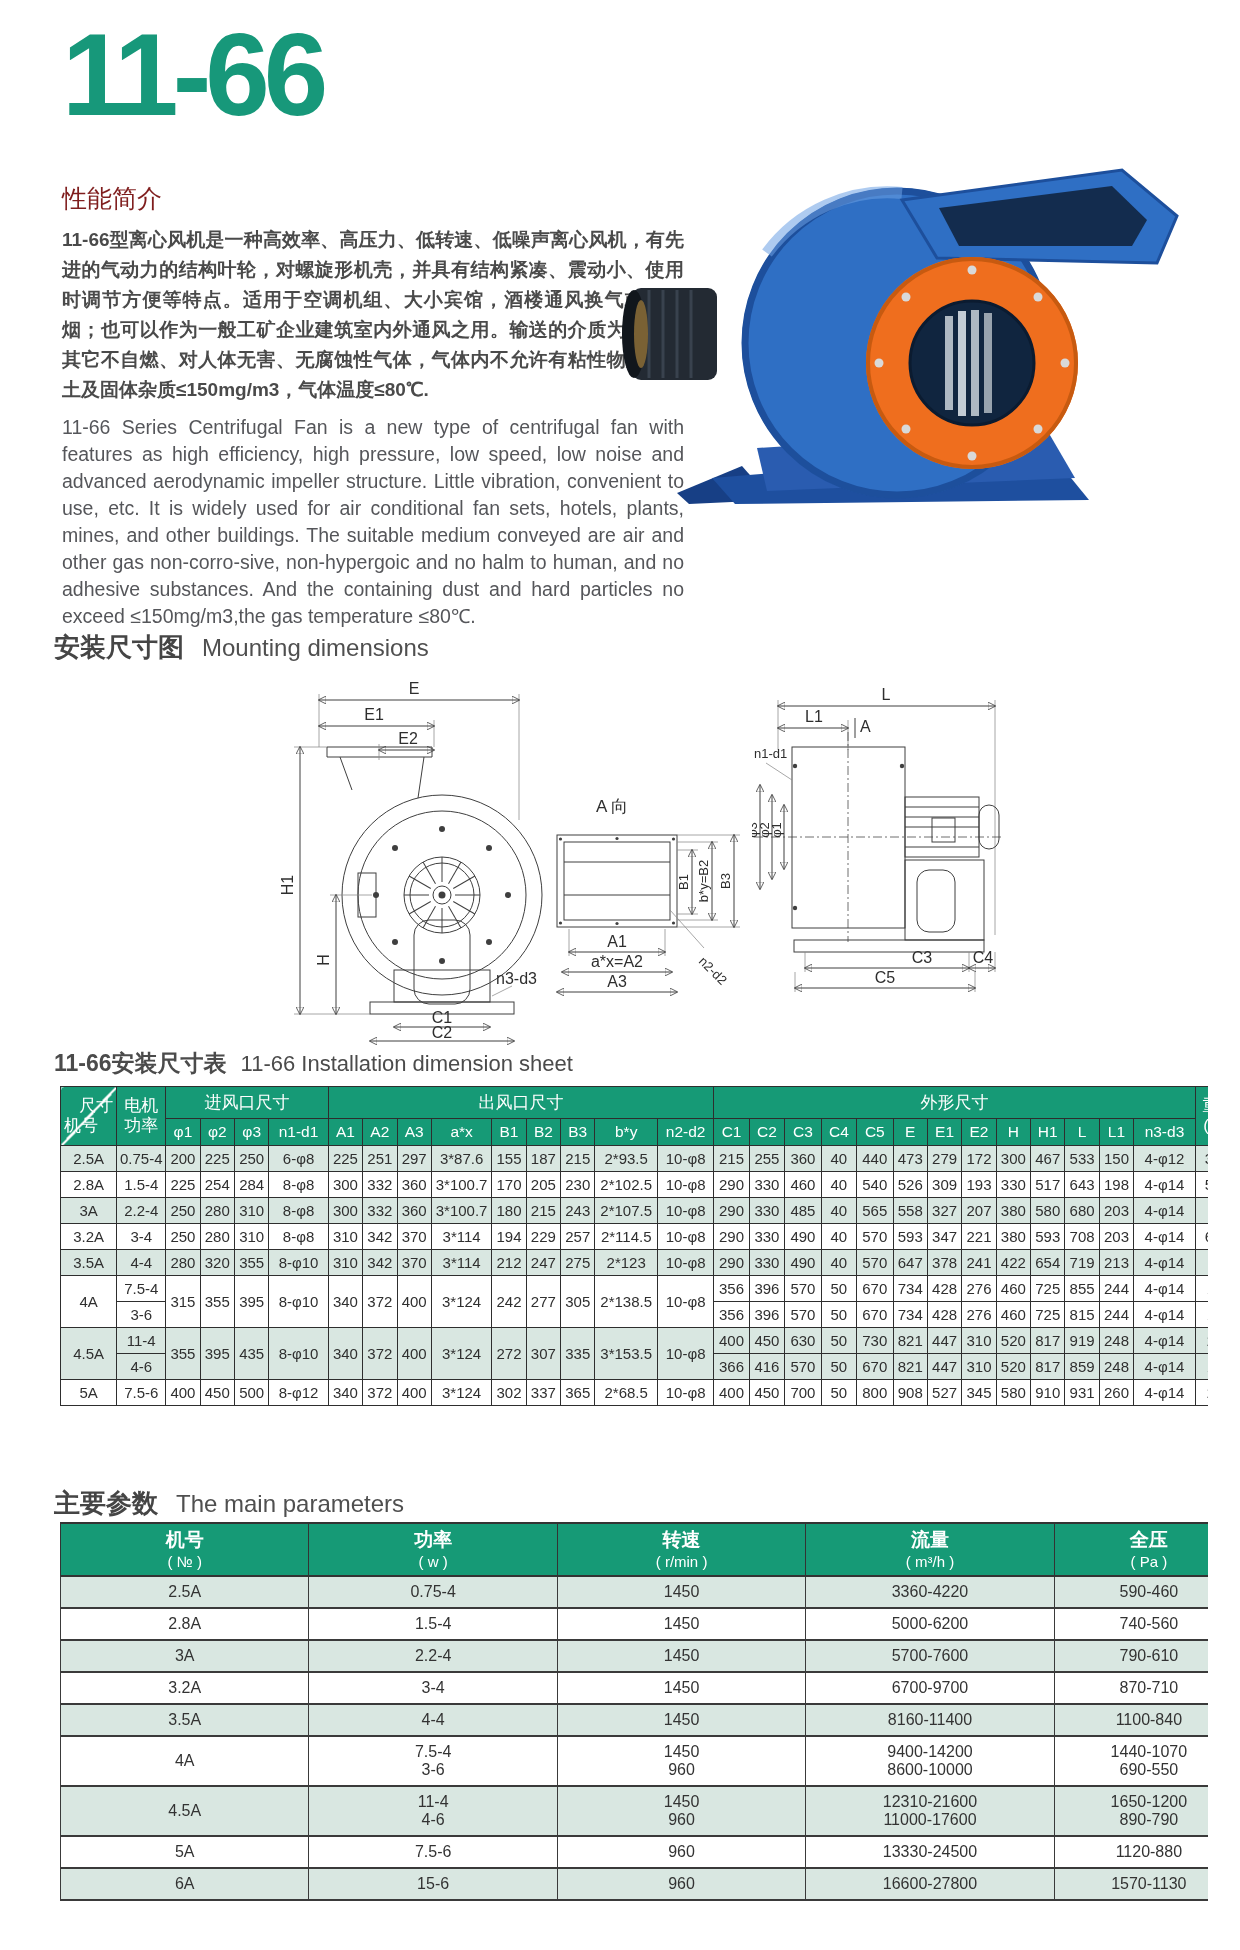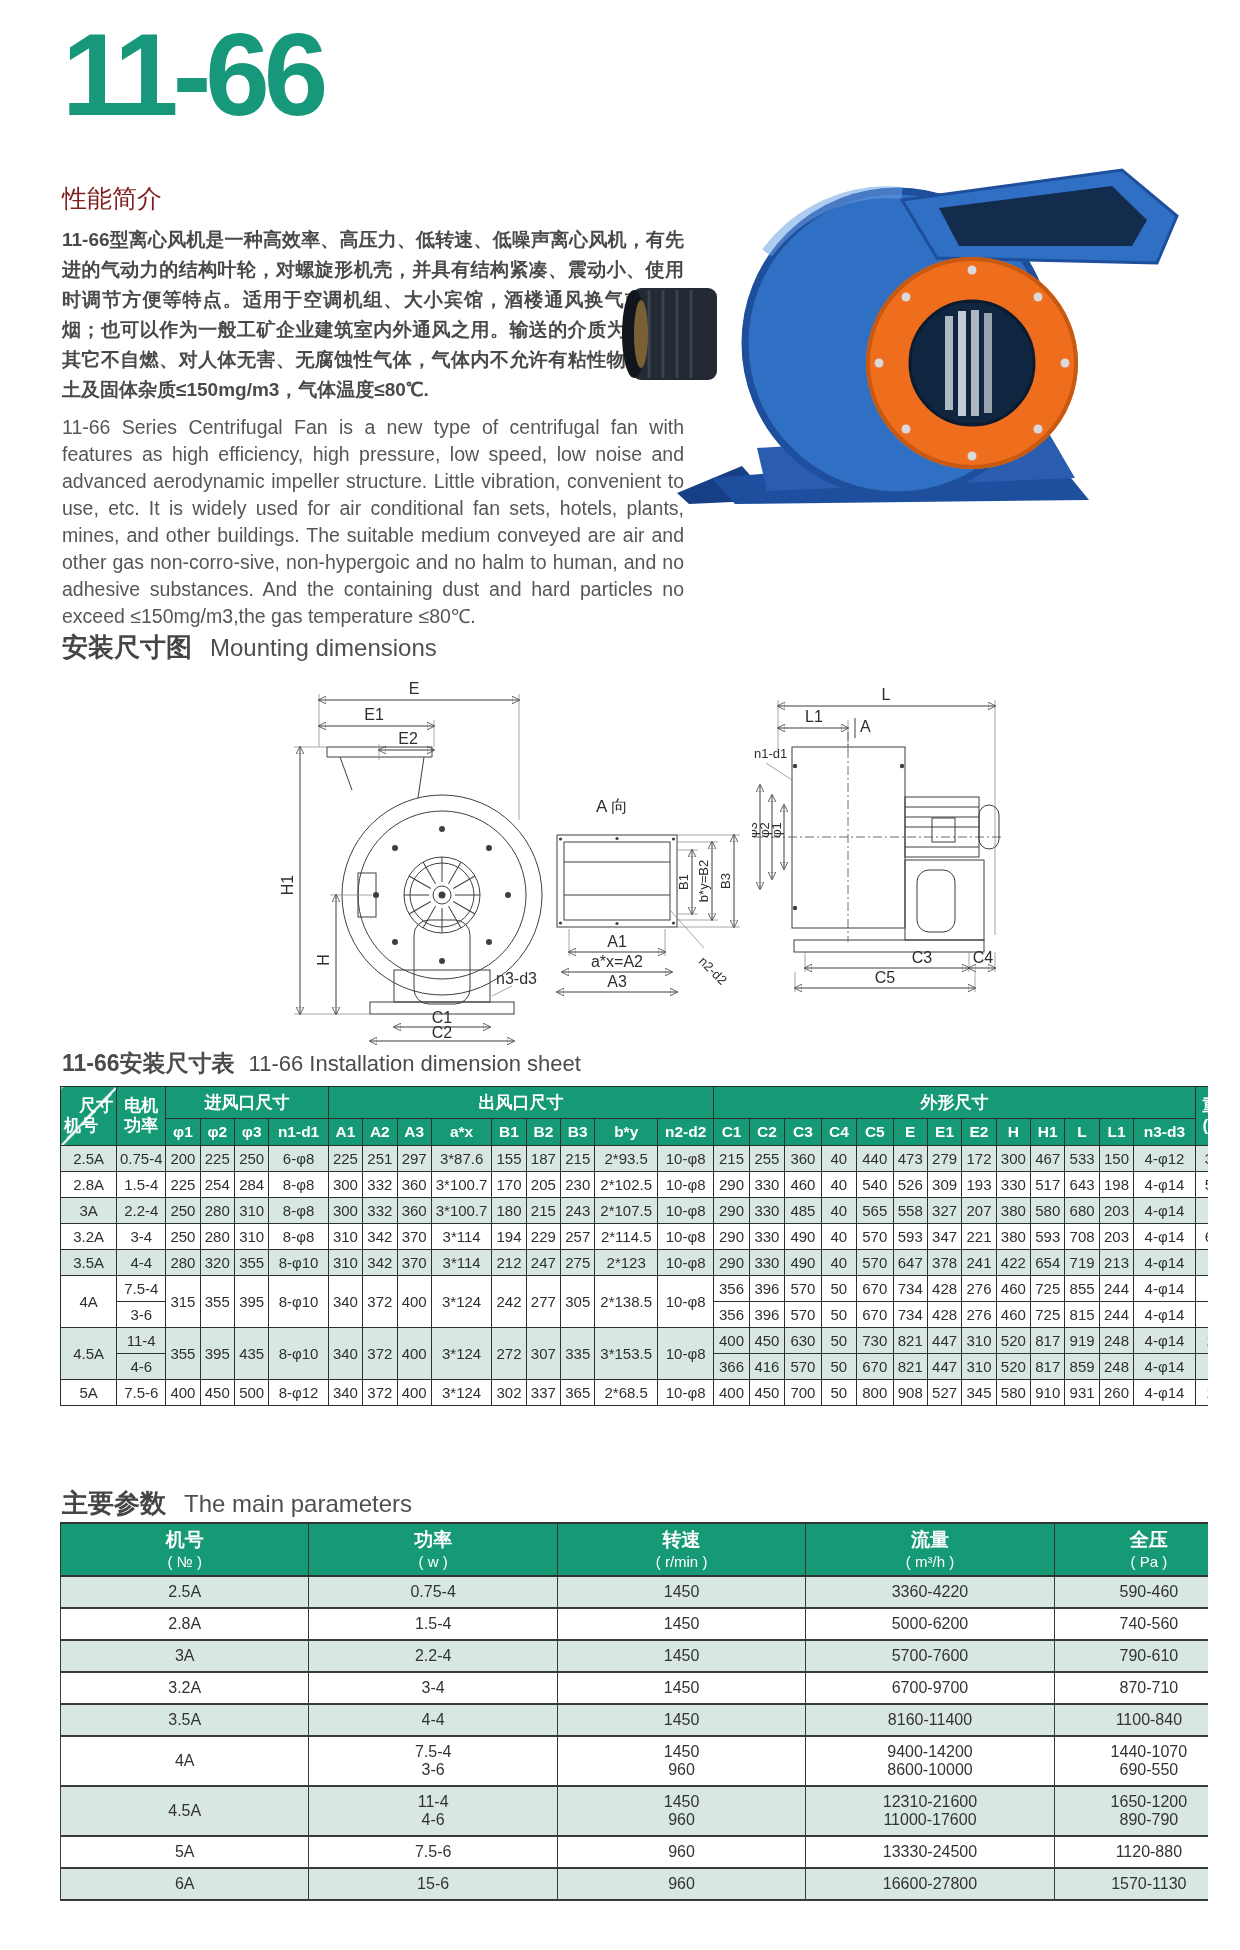--- a/index.html
+++ b/index.html
@@ -17,21 +17,21 @@
   .perf { position:absolute; left:30px; top:182px; width:622px; }
   .perf-h-cn { color:#7f1d1d; font-size:25px; font-weight:400; }
   .perf-cn { margin:10px 0 0 0; font-size:19px; line-height:30px; color:#4a4a4a; font-weight:600; text-align:justify; }
   .perf-h-en { color:#009c73; font-size:31px; font-weight:700; margin-top:26px; }
   .perf-en { margin:9px 0 0 0; font-size:19.5px; line-height:27px; color:#55565a; text-align:justify; }
 
   
   .fan-photo { position:absolute; right:6px; top:148px; width:585px; height:360px; }
 
   
-  .sec-head { position:absolute; left:30px; white-space:nowrap; }
+  .sec-head { position:absolute; left:22px; white-space:nowrap; }
   .sh-cn { font-size:26px; font-weight:700; color:#454545; }
   .sh-en { font-size:24px; color:#4f4f4f; margin-left:18px; }
   .sec-head.small .sh-cn { font-size:23px; font-weight:600; color:#4b4b4b; }
   .sec-head.small .sh-en { font-size:22px; color:#4b4b4b; margin-left:14px; }
   #mounting-head { top:630px; }
   #install-head  { top:1048px; }
   #params-head   { top:1486px; }
 
   
   .diagrams { position:absolute; top:670px; left:30px; width:1180px; height:375px; display:flex; }
@@ -46,21 +46,21 @@
   
   table { border-collapse:collapse; }
   th,td { box-sizing:border-box; }
   .l1,.l2 { line-height:1.15; }
 
   
   .install-table { position:absolute; top:1086px; left:28px; width:1184px; table-layout:fixed; }
   .install-table th, .install-table td {
     border:1px solid #2e2e2e; text-align:center; vertical-align:middle;
     padding:4px 1px; font-size:15px; color:#2f2f2f; overflow:hidden; }
-  .install-table thead th { background:#169a76; color:#fff; font-weight:700; font-size:15.5px; padding:4px 1px; }
+  .install-table thead th { background:#169a76; color:#fff; font-weight:400; font-size:15.5px; padding:4px 1px; }
   .install-table thead tr:first-child th { font-size:17px; }
   .install-table tbody tr.alt td { background:#d9e7e1; }
   .install-table .corner {
     background-image:linear-gradient(to bottom right, rgba(0,0,0,0) 48.5%, #ffffff 48.5%, #ffffff 51.5%, rgba(0,0,0,0) 51.5%); }
   .install-table .corner .l1 { text-align:right; padding-right:2px; }
   .install-table .corner .l2 { text-align:left;  padding-left:2px; }
 
   
   .params-table { position:absolute; top:1522px; left:28px; width:1184px; table-layout:fixed; }
   .params-table th { background:#169a76; color:#fff; padding:5px 4px;

